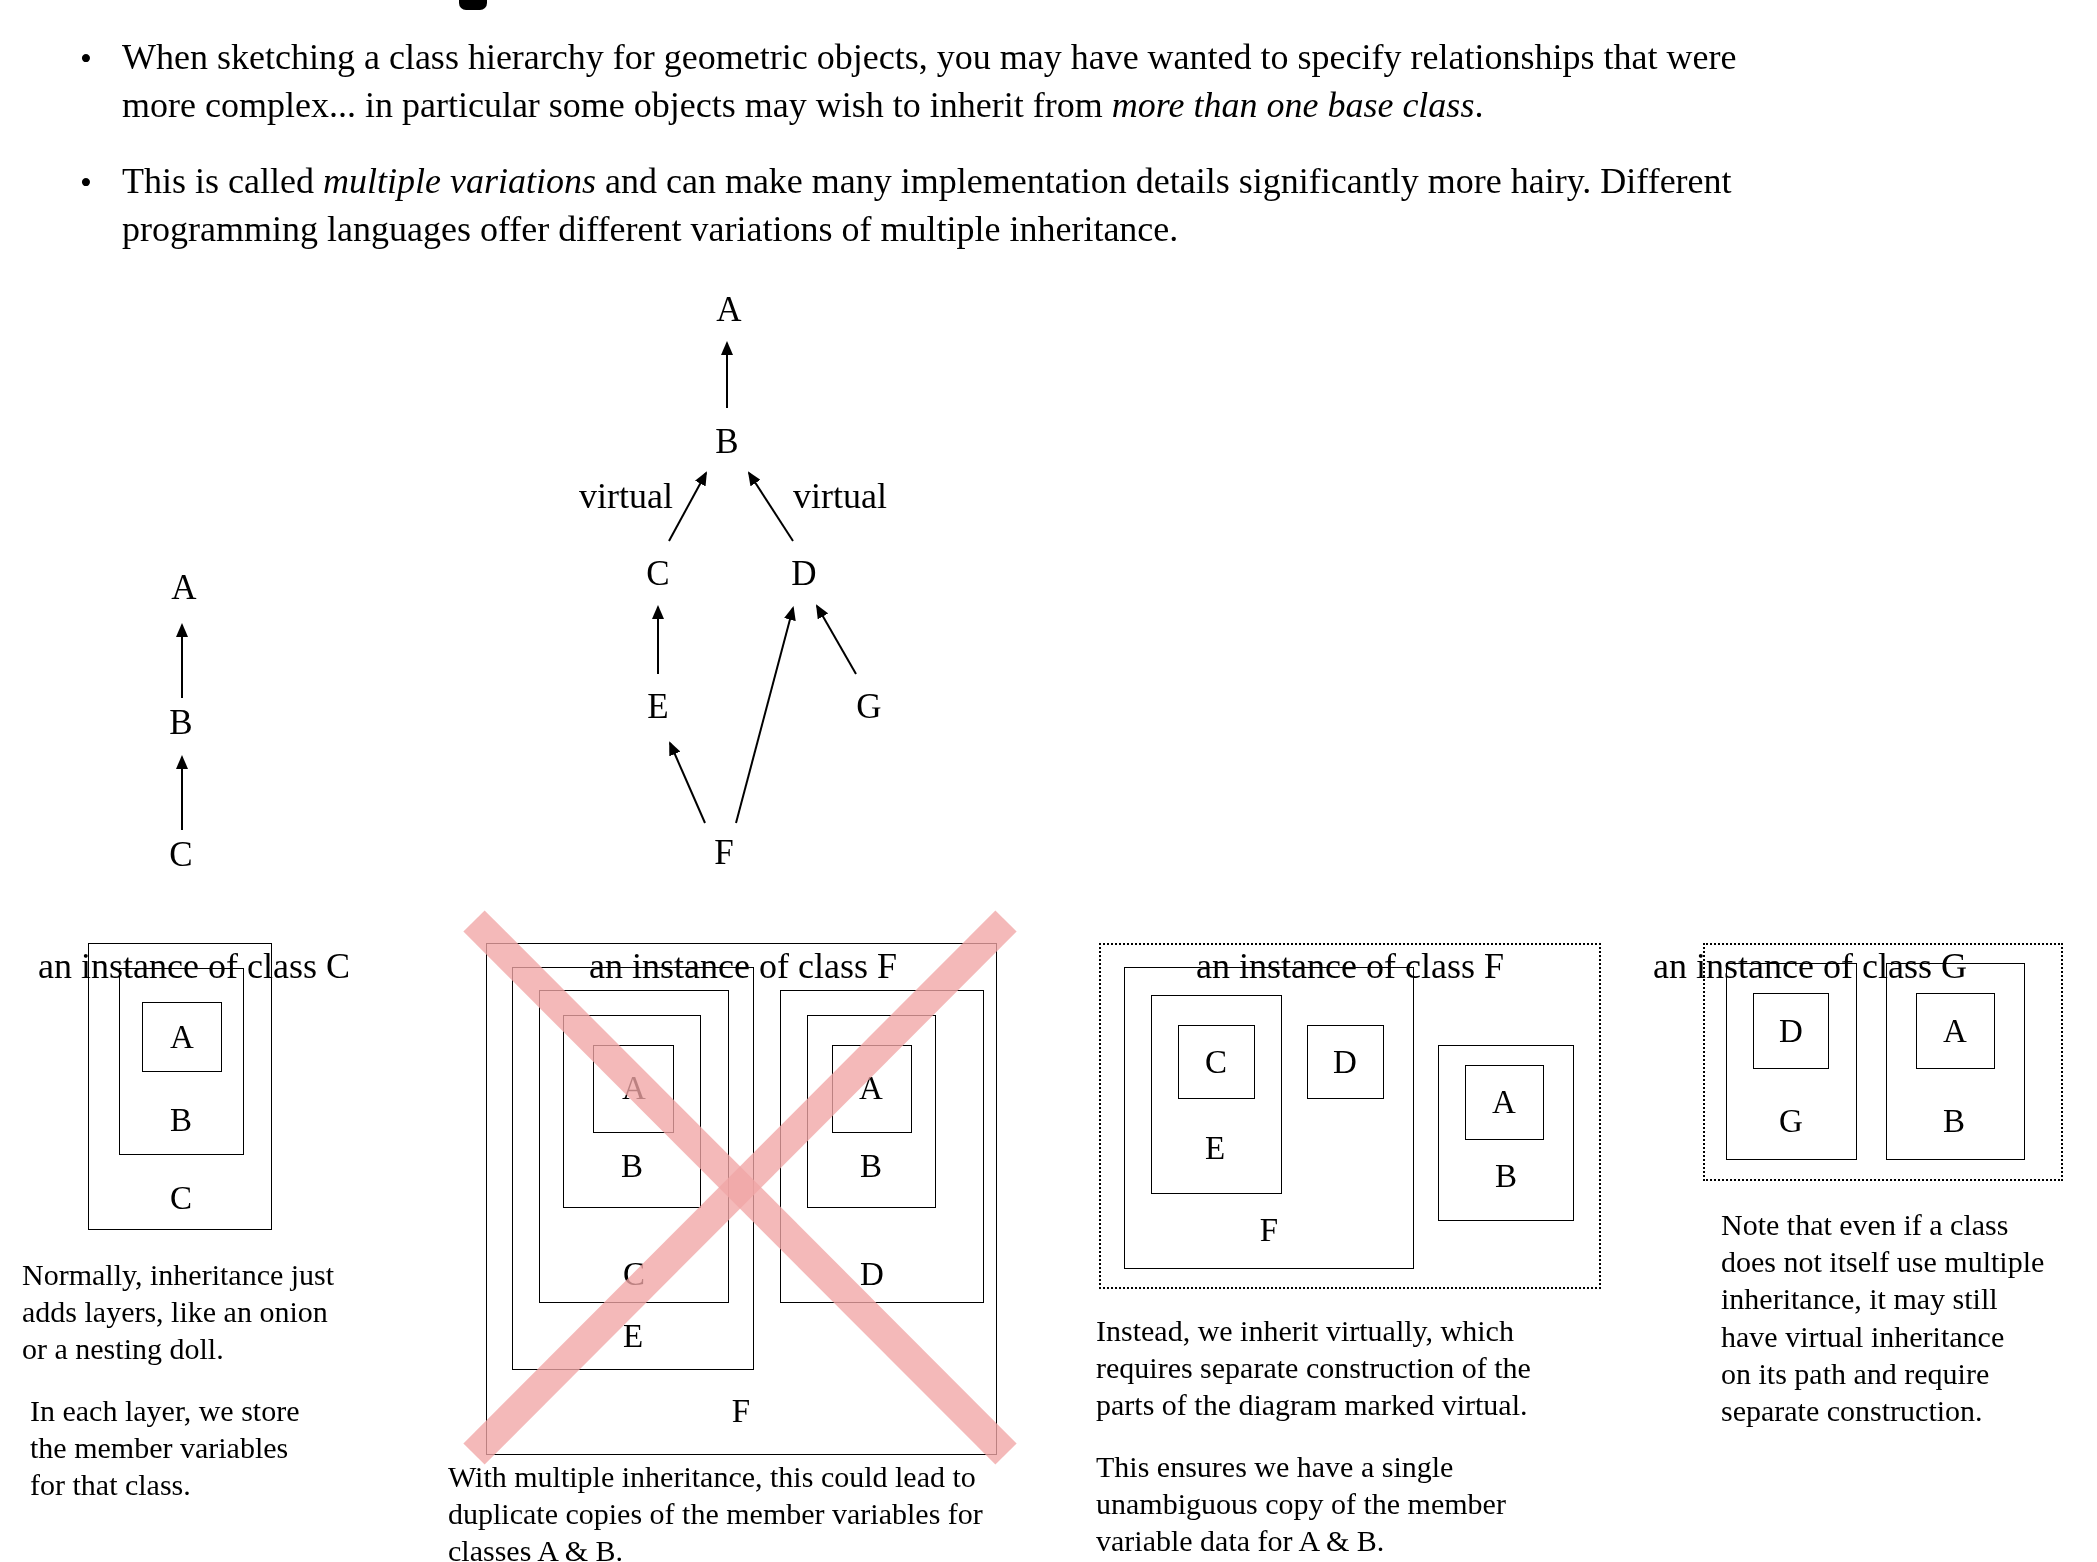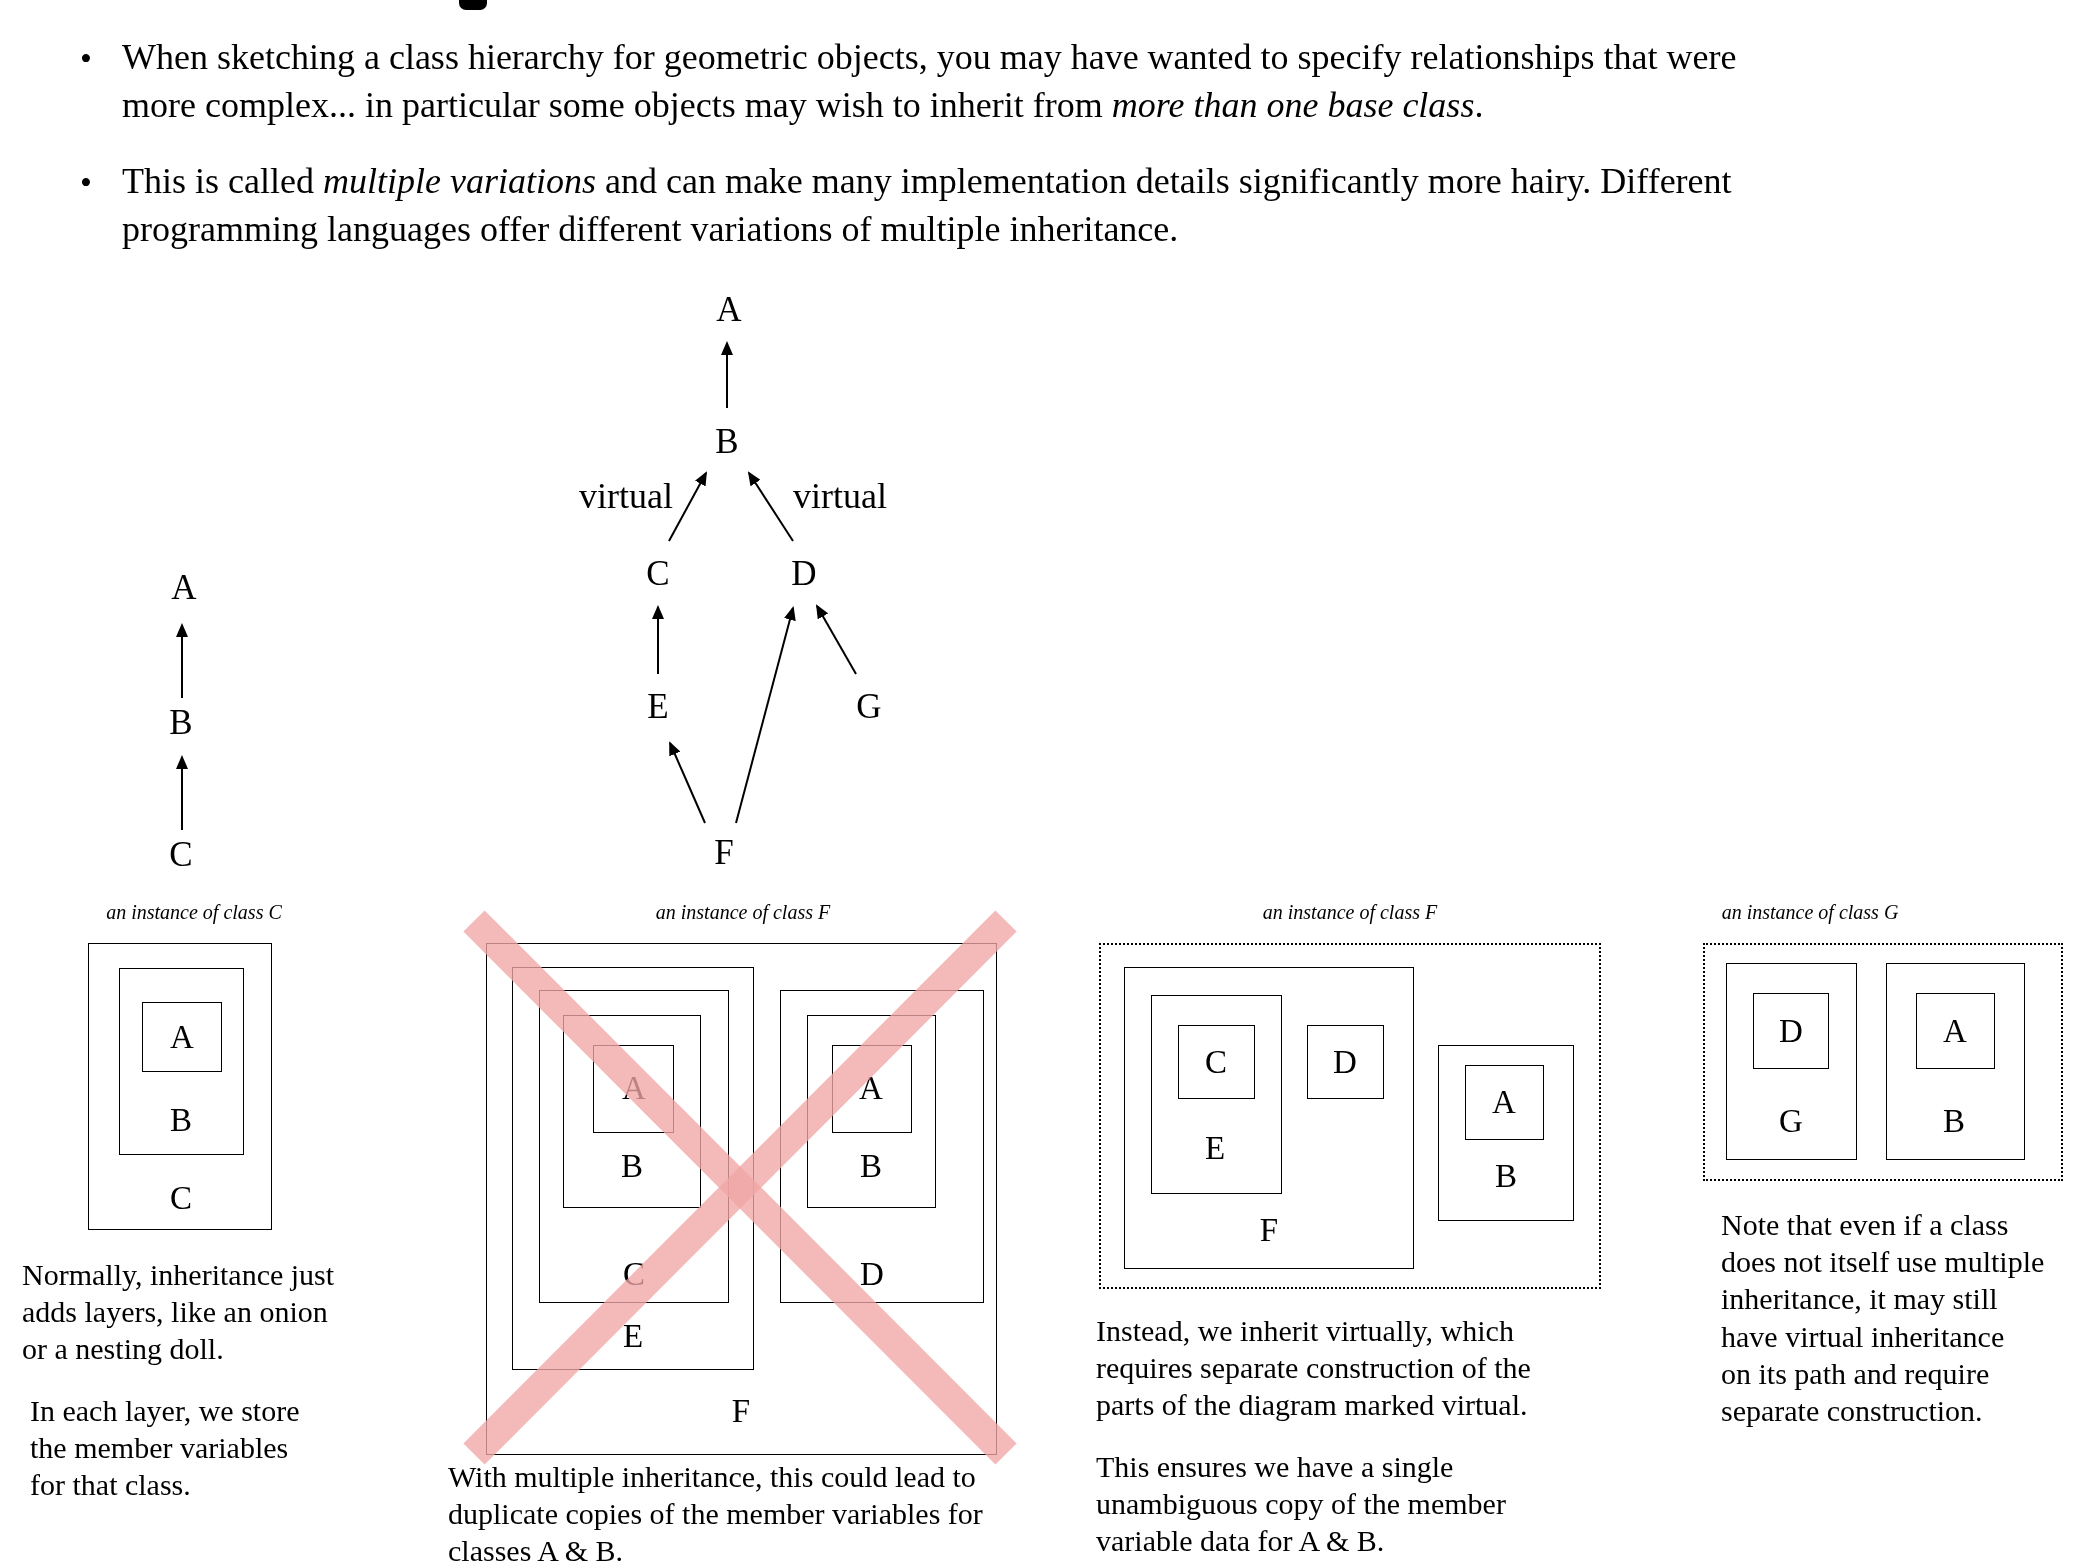--- a/index.html
+++ b/index.html
@@ -14,21 +14,21 @@
   .bullet-text { flex:1; font-size:36px; line-height:1.33; white-space:pre-line; }
   .bullet-text em { font-style:italic; }
 
   .node { position:absolute; transform:translate(-50%,-50%); font-size:35px; white-space:nowrap; }
   .vlabel { font-size:36px; }
 
   .box { position:absolute; border:1.5px solid #000; background:transparent; }
   .dotted-box { position:absolute; border:2px dotted #000; background:transparent; }
   .boxlabel { position:absolute; transform:translate(-50%,-50%); font-size:33px; white-space:nowrap; }
 
-  .panel-title { position:absolute; font-style:italic; font-size:20px; text-align:center; white-space:nowrap; }
+  .panel-title { position:absolute; font-size:36px; text-align:center; white-space:nowrap;margin-top:44px; }
   .caption { position:absolute; font-size:30px; line-height:1.24; white-space:pre-line; }
 
   svg.overlay { position:absolute; left:0; top:0; pointer-events:none; }
 </style>
 </head>
 <body>
 
 <div class="page">
 
   <div class="crop-fragment"></div>

